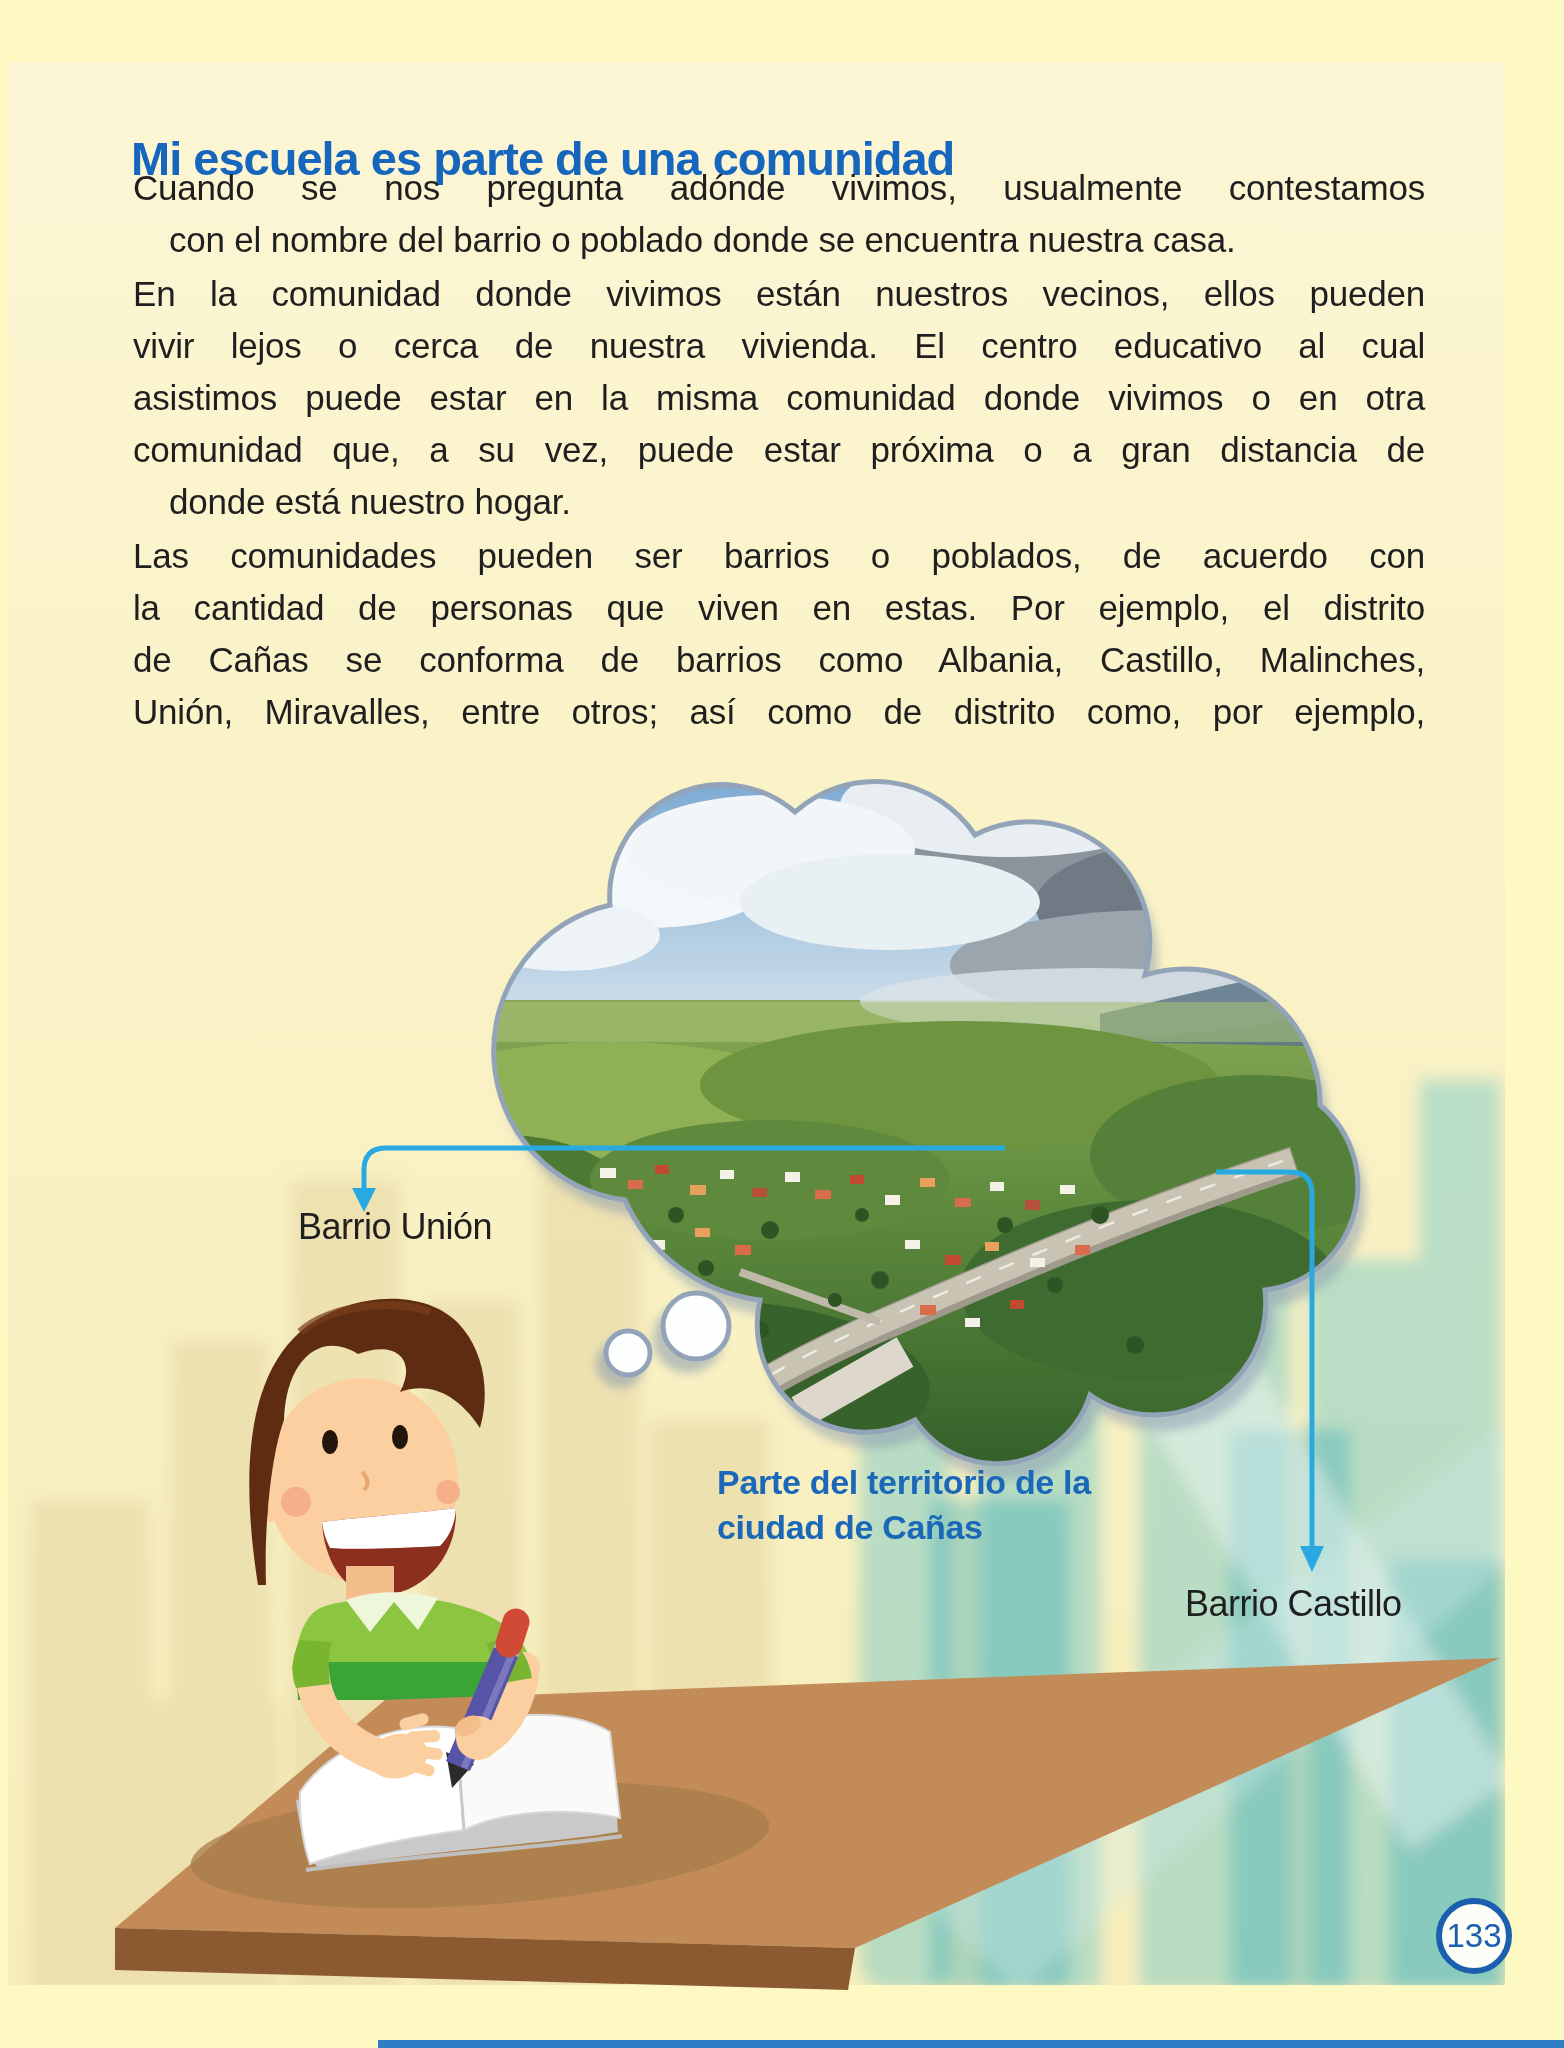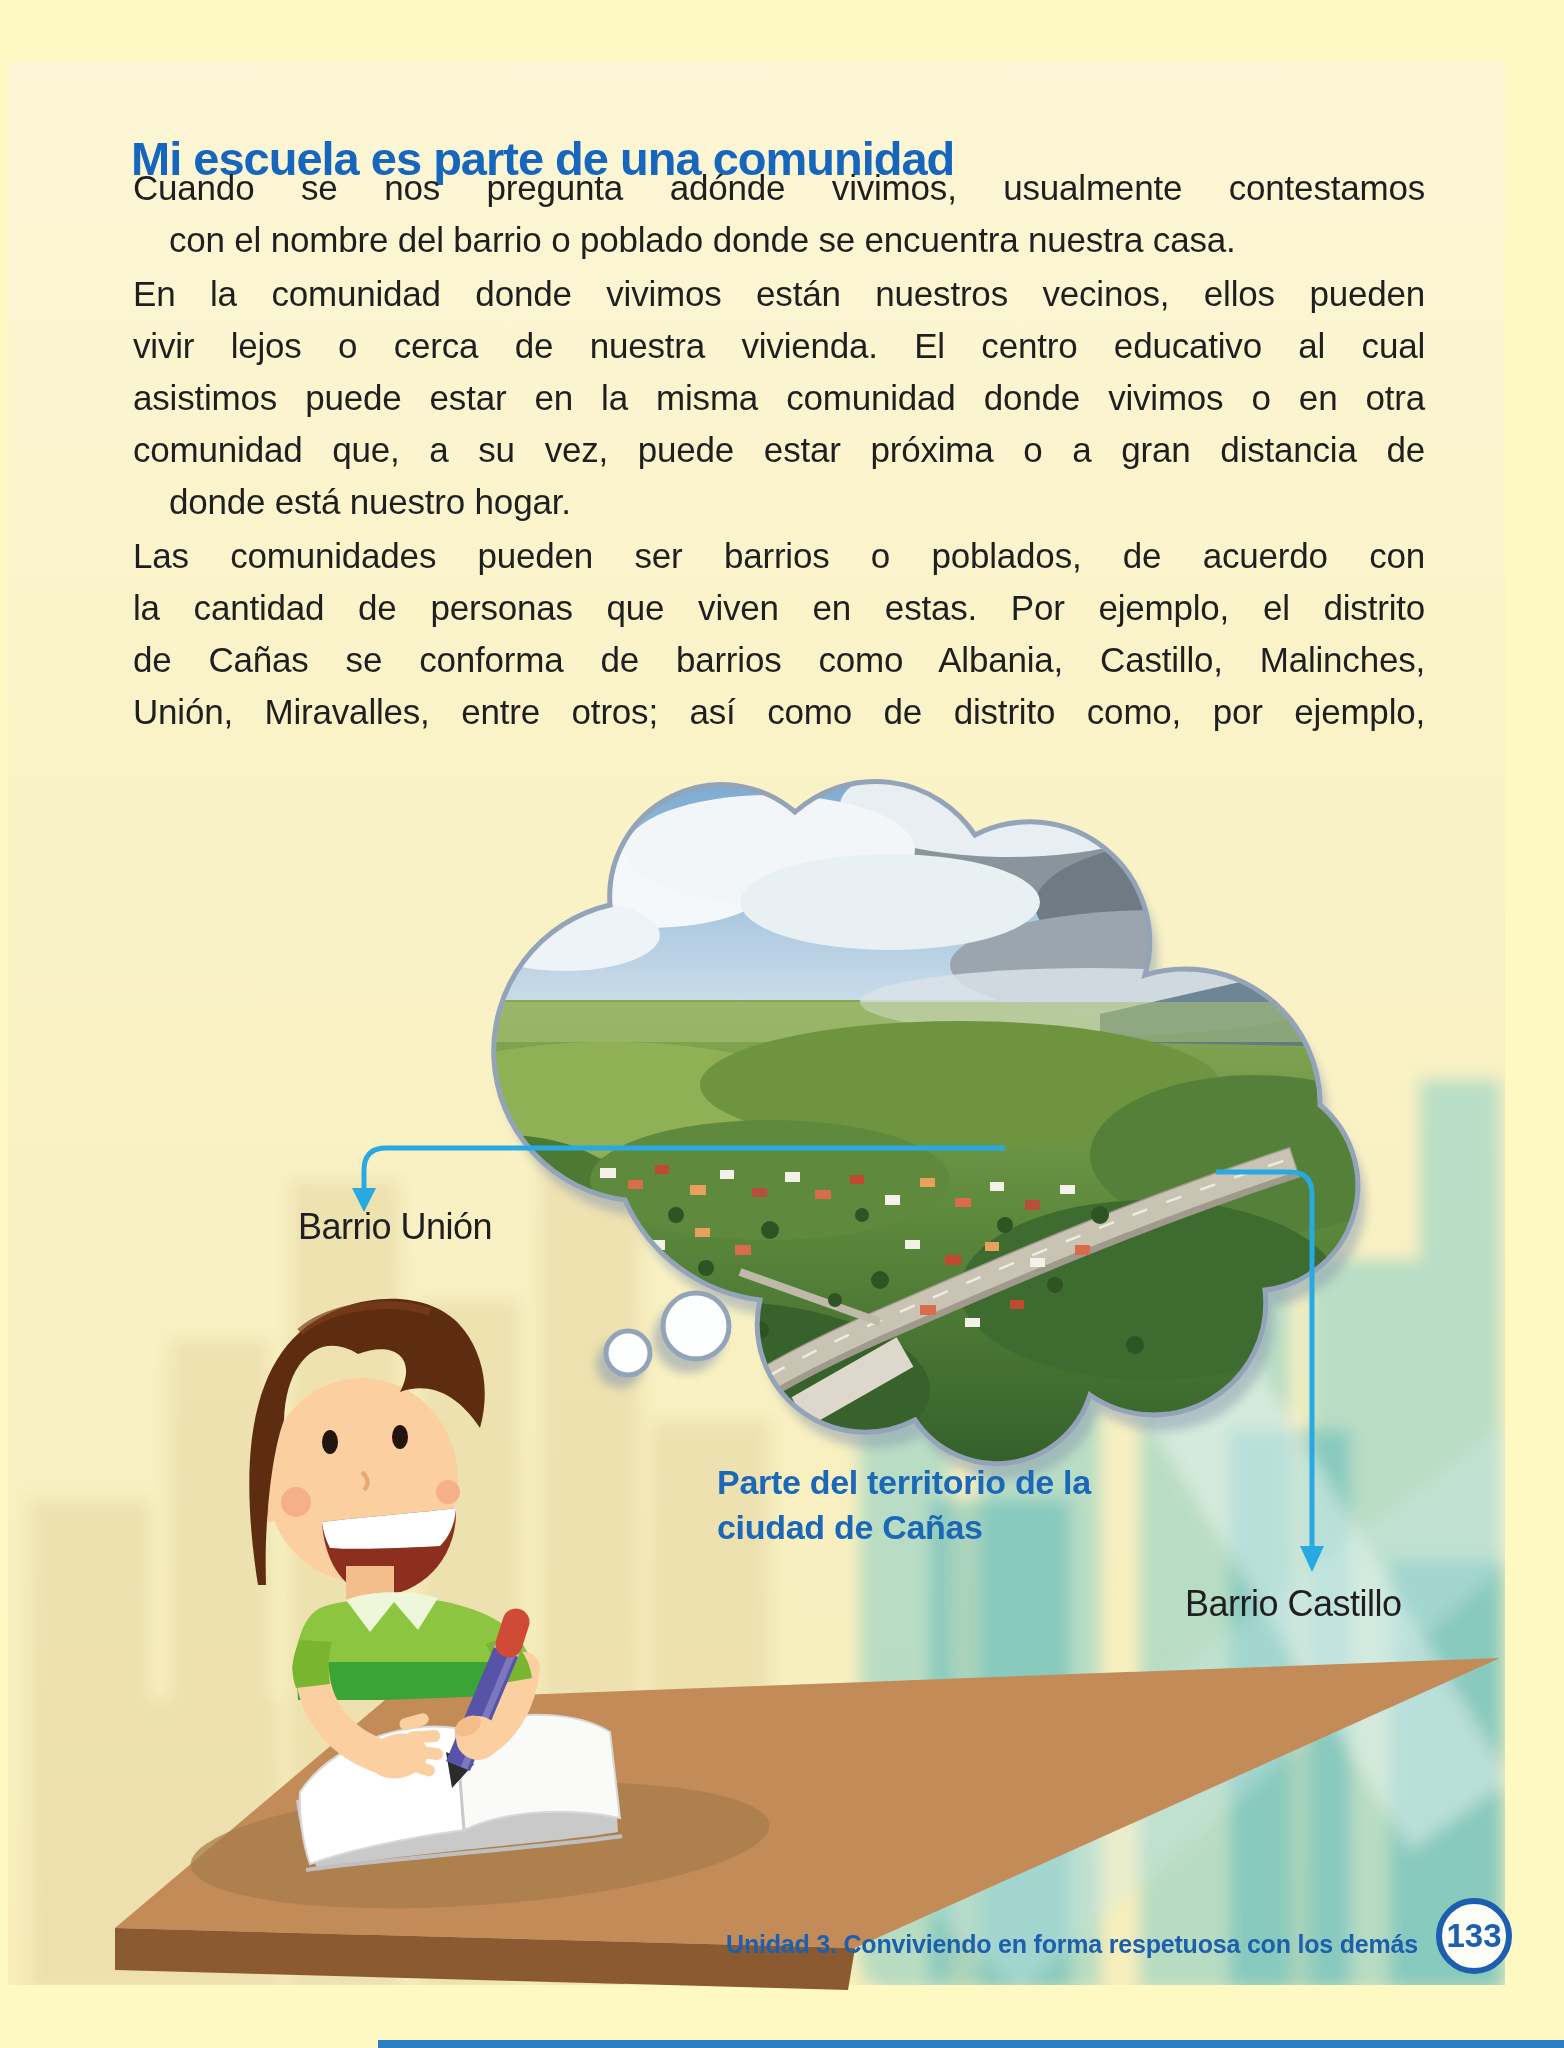--- a/index.html
+++ b/index.html
@@ -40,21 +40,21 @@
     font-size:34px; line-height:45px; letter-spacing:-0.3px;
   }
   .footer-text {
     position:absolute; right:146px; top:1930px;
     font-size:25px; font-weight:bold; color:#1B5FAE; letter-spacing:-0.2px;
   }
   .page-badge {
     position:absolute; left:1436px; top:1898px; width:64px; height:64px;
     border:6px solid #1B5FAE; border-radius:50%; background:#FDFDF8;
     display:flex; align-items:center; justify-content:center;
-    font-size:33px; font-weight:bold; color:#1B5FAE;
+    font-size:33px; font-weight:normal; color:#1B5FAE;
   }
   .bottom-strip {
     position:absolute; left:378px; top:2040px; width:1186px; height:8px;
     background:#2E7EC6;
   }
 </style>
 </head>
 <body>
 
 <div class="page">
@@ -297,18 +297,17 @@
   </div>
 
   <div class="label-union">Barrio Unión</div>
   <div class="label-castillo">Barrio Castillo</div>
 
   <div class="fig-caption">
     <div>Parte del territorio de la</div>
     <div>ciudad de Cañas</div>
   </div>
 
-  <div class="footer-text">Unidad 3. Conviviendo en forma respetuosa con los demás</div>
   <div class="page-badge">
     <span>133</span>
   </div>
   <div class="bottom-strip"></div>
 </div>
 
 </body></html>

